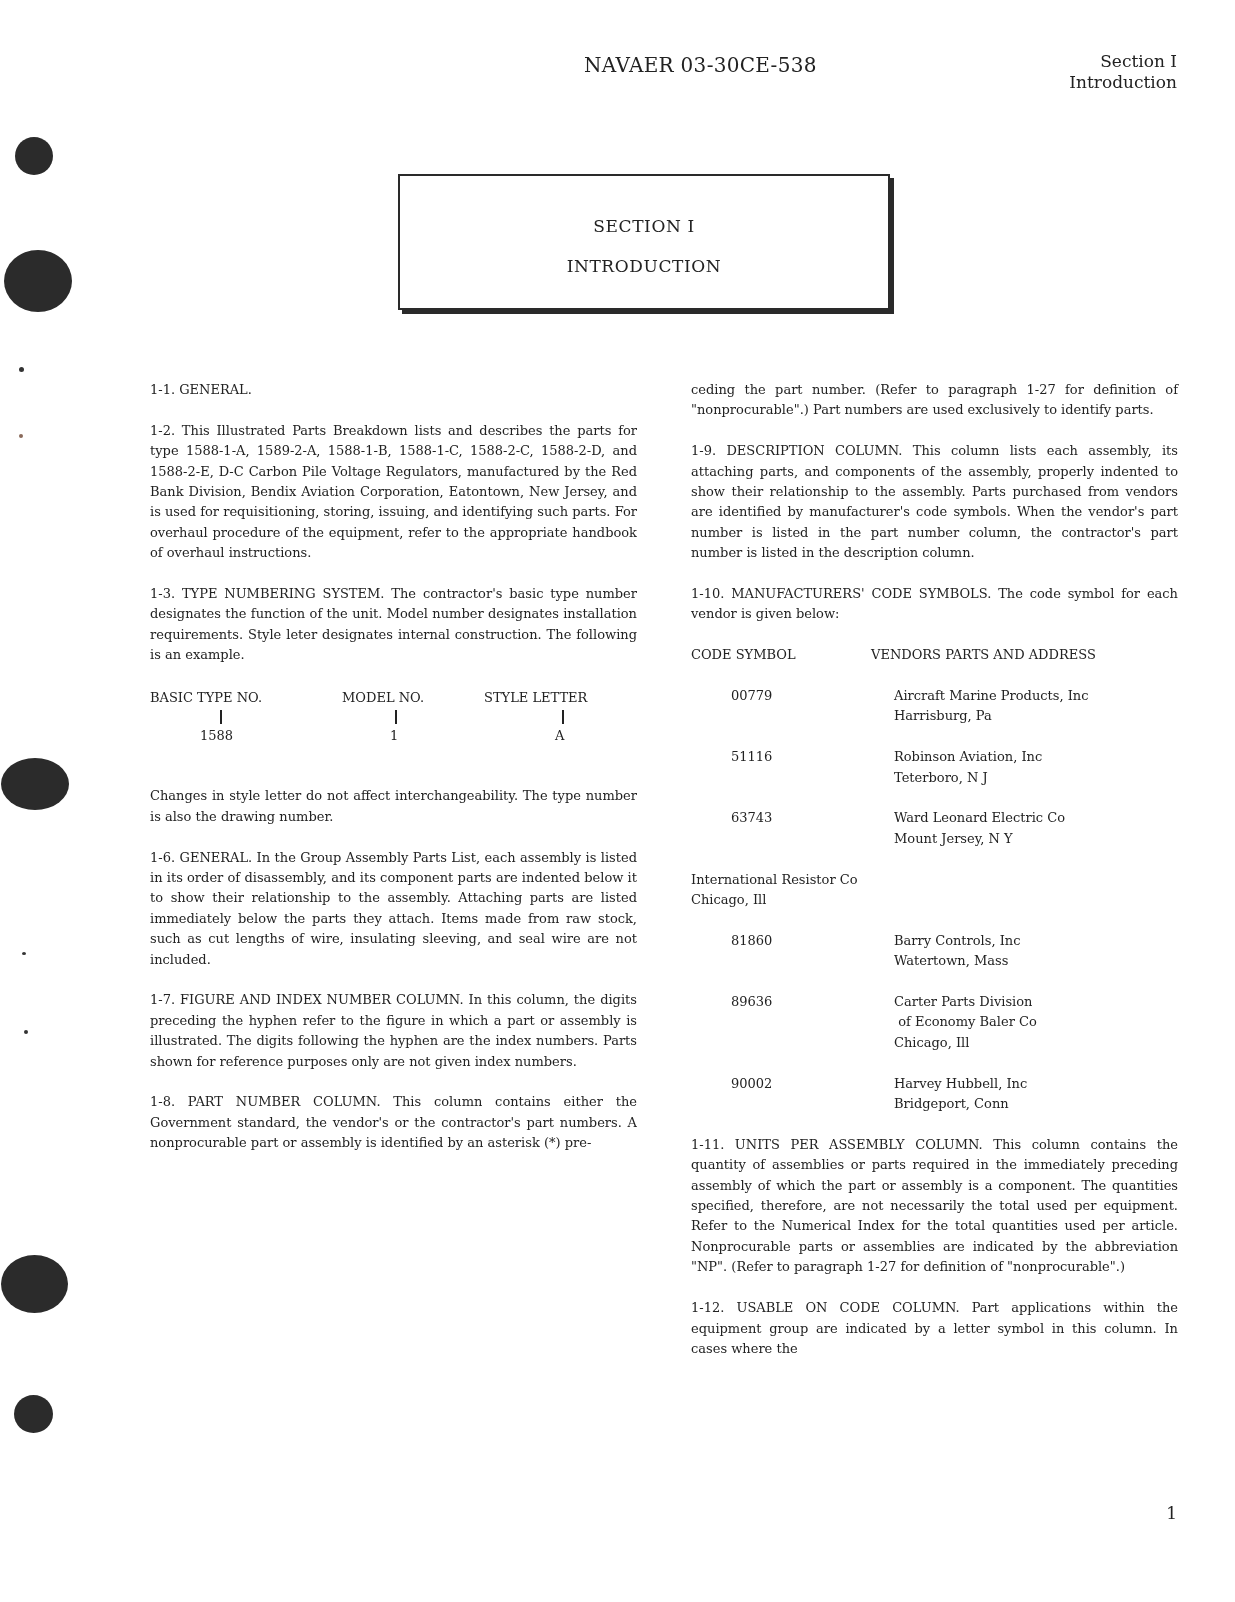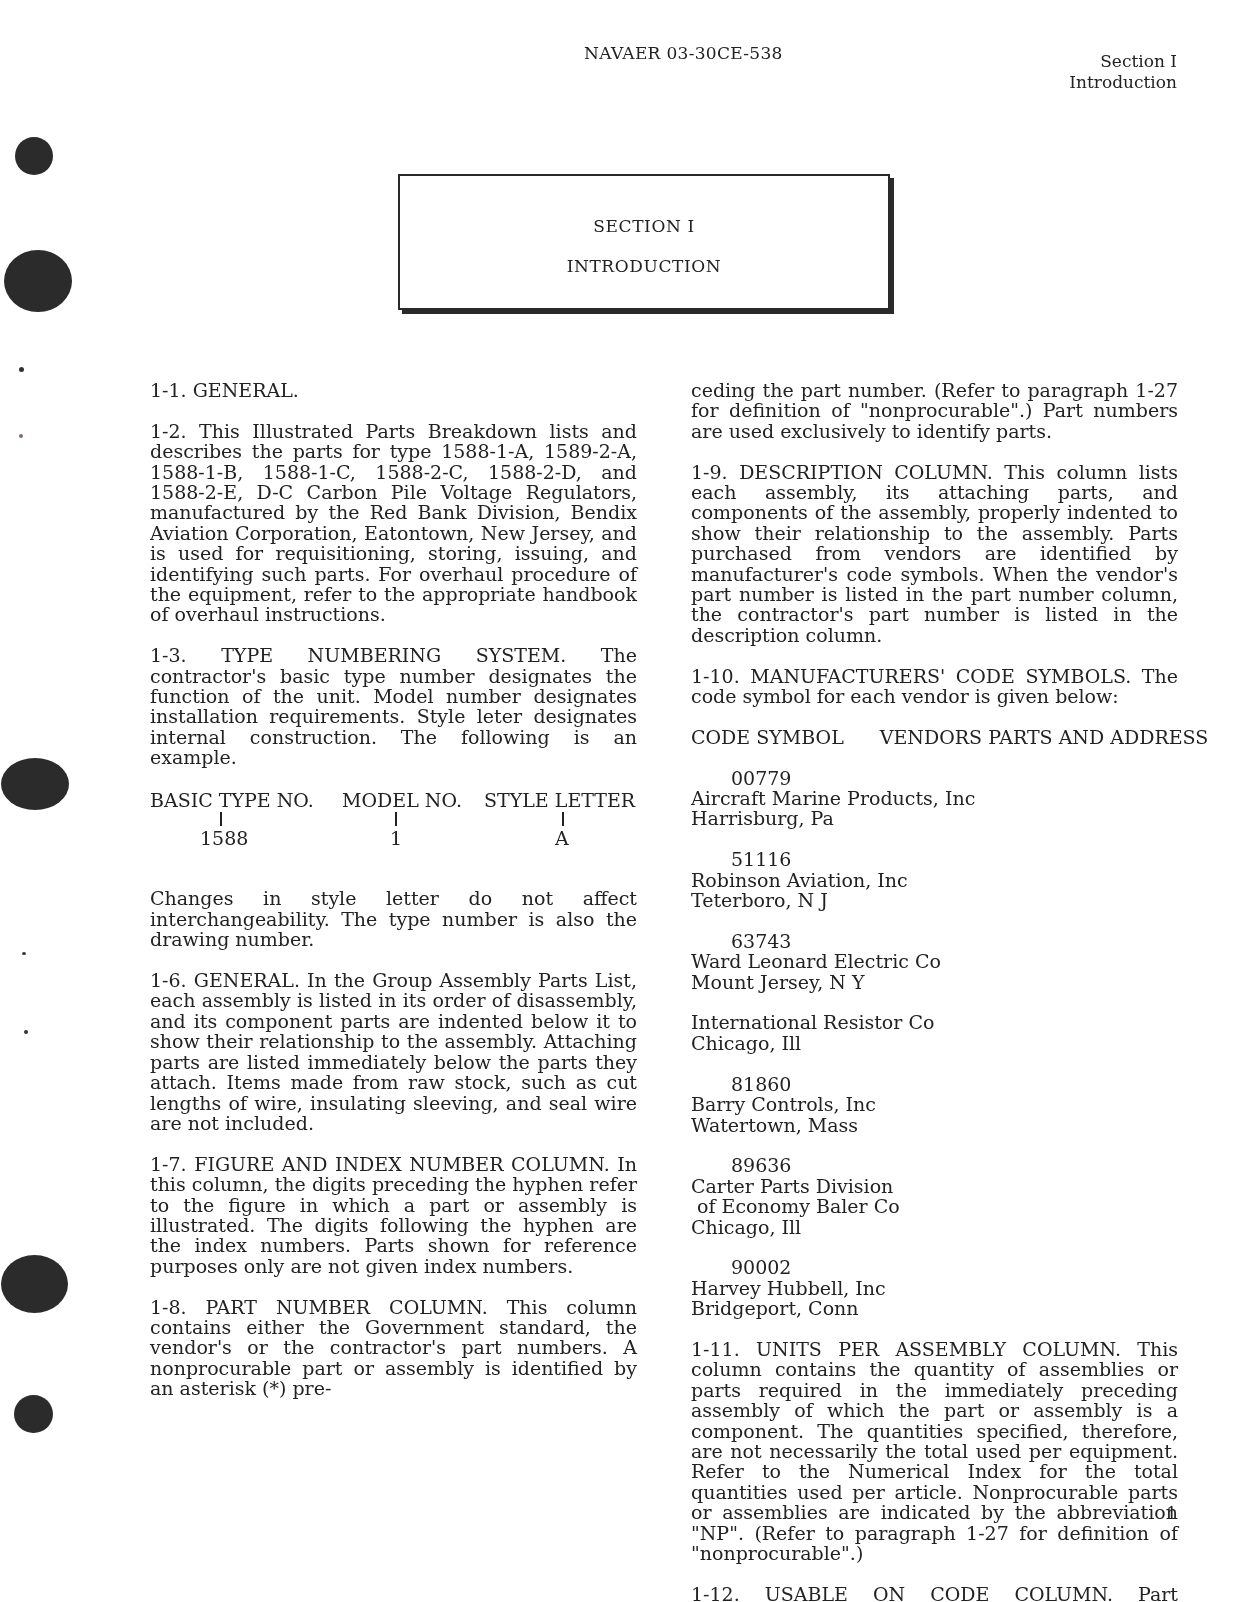--- a/index.html
+++ b/index.html
@@ -2,56 +2,56 @@
 <html><head>
 <meta charset="utf-8">
 <style>
   html, body { margin: 0; padding: 0; background: #ffffff; }
   body {
     width: 1235px; height: 1602px; position: relative; overflow: hidden;
     font-family: "DejaVu Serif", "Liberation Serif", serif;
     color: #222222;
   }
   .hdr-center {
-    position: absolute; left: 584px; top: 43px;
-    font-size: 17px; letter-spacing: 0.3px;
+    position: absolute; left: 584px; top: 53px;
+    font-size: 20px; letter-spacing: 0.3px;
   }
   .hdr-right {
     position: absolute; right: 58px; top: 51px;
     text-align: right; font-size: 17px; line-height: 21px;
   }
   .punch { position: absolute; background: #2b2b2b; border-radius: 50%; }
   .speck { position: absolute; background: #333; border-radius: 50%; }
   .section-box {
     position: absolute; left: 398px; top: 174px;
     width: 488px; height: 132px;
     border: 2px solid #2a2a2a;
     box-shadow: 4px 4px 0 #2a2a2a;
     text-align: center;
   }
   .section-box .t1 { position: absolute; left: 0; right: 0; top: 40px; font-size: 17px; letter-spacing: 0.6px; }
   .section-box .t2 { position: absolute; left: 0; right: 0; top: 80px; font-size: 17px; letter-spacing: 0.6px; }
 
   .col {
     position: absolute; top: 380px; width: 487px;
-    font-size: 19px; line-height: 20.4px;
+    font-size: 13px; line-height: 20.4px;
   }
   .col.left { left: 150px; }
   .col.right { left: 691px; }
   .para { text-align: justify; margin: 0 0 20.4px 0; }
   .para.heading-only { text-align: left; }
 
   .type-example { position: relative; height: 80px; margin: 0 0 20.4px 0; }
   .type-example .lbl { position: absolute; top: 2px; white-space: nowrap; }
   .type-example .bar { position: absolute; top: 24px; width: 2px; height: 14px; background: #222; }
   .type-example .val { position: absolute; top: 40px; white-space: nowrap; text-align: right; }
 
-  .vendor-header { display: flex; margin: 0 0 20.4px 0; white-space: nowrap; gap: 36px; }
+  .vendor-header { display: flex; margin: 0 0 20.4px 0; white-space: nowrap; }
   .vendor-header .h1 { width: 180px; }
-  .vendor-row { display: flex; margin: 0 0 20.4px 0; flex-direction: column; }
+  .vendor-row { display: flex; margin: 0 0 20.4px 0; }
   .vendor-row .code { width: 203px; padding-left: 40px; box-sizing: border-box; }
   .vendor-row .addr { flex: 1; }
   .vendor-row .addr div { white-space: pre; }
 
   .page-number { position: absolute; right: 58px; top: 1503px; font-size: 17px; }
 </style>
 </head>
 <body>
 
 <div class="hdr-center">NAVAER 03-30CE-538</div>

